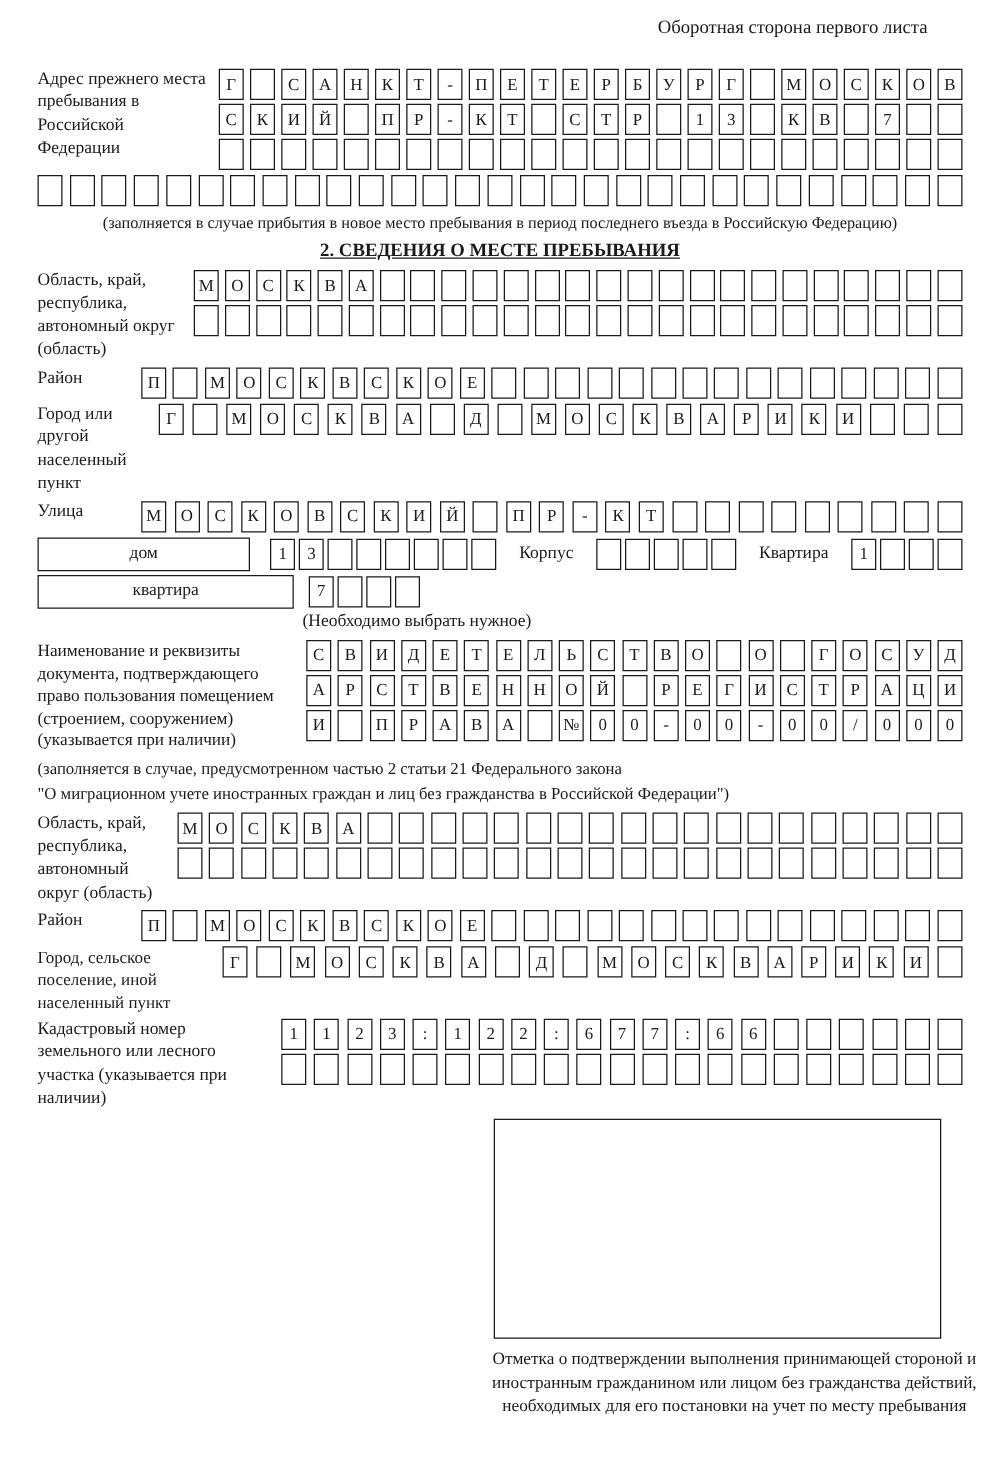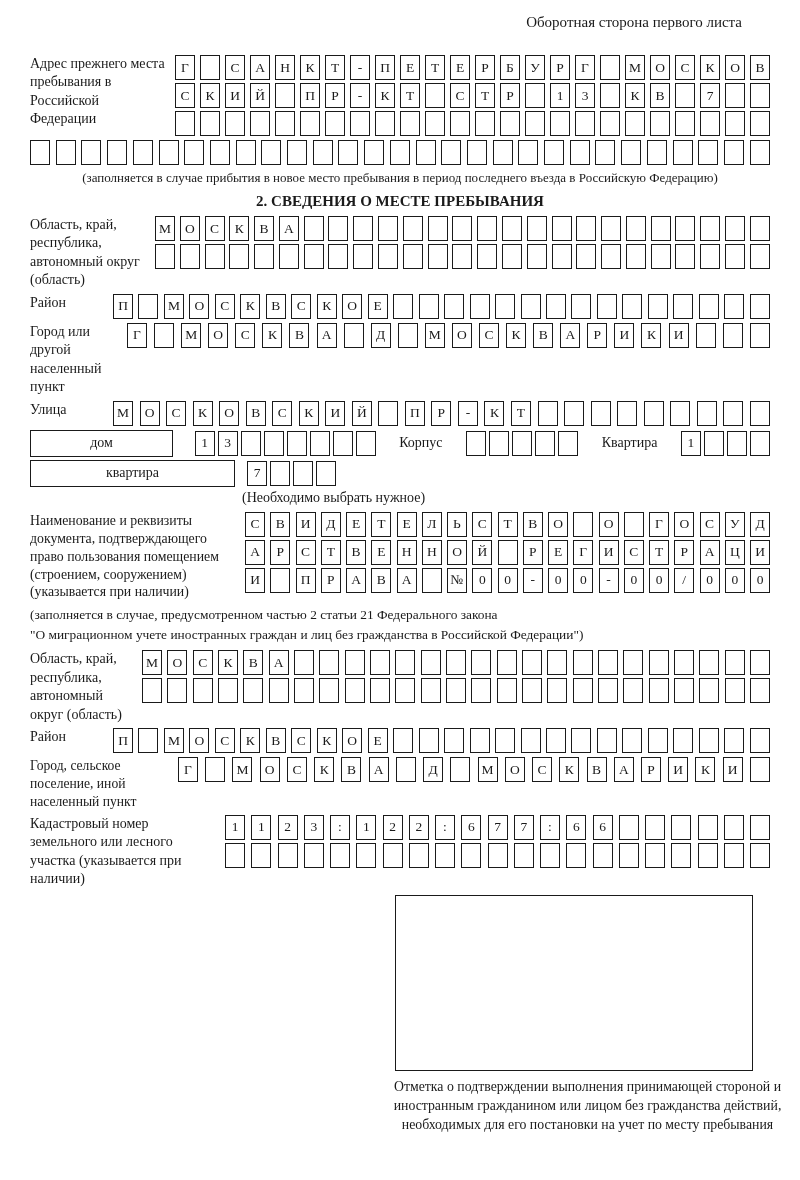--- a/index.html
+++ b/index.html
@@ -15,26 +15,26 @@
   .w215{width:215px;} .w112{width:112px;} .w148{width:148px;} .w195{width:195px;}
   .rows{flex:1;display:flex;flex-direction:column;gap:3px;min-width:0;}
   .cells{display:flex;justify-content:space-between;width:100%;}
   .cell{
     width:20px;height:25px;box-sizing:border-box;border:1.6px solid #1a1a1a;
     display:inline-flex;align-items:center;justify-content:center;
     font-size:13.5px;flex-shrink:0;background:#fff;
   }
   .fullrow{margin:3px 0 0 0;}
   .center-note{text-align:center;font-size:13px;margin:5px 0 2px 0;}
-  .sec-title{text-align:center;font-weight:bold;font-size:15px;margin:7px 0 6px 0;}
+  .sec-title{text-align:center;font-weight:bold;font-size:15px;margin:7px 0 6px 0;text-decoration:underline;}
   .named-box{
     box-sizing:border-box;border:1.6px solid #1a1a1a;height:27px;
     display:flex;align-items:center;justify-content:center;font-size:14px;flex-shrink:0;
   }
-  .nb170{width:143px;} .nb205{width:205px;}
+  .nb170{width:170px;} .nb205{width:205px;}
   .house-row{display:flex;justify-content:space-between;align-items:center;margin-bottom:3px;}
   .cellgroup{display:flex;gap:3px;}
   .inline-label{font-size:14px;white-space:nowrap;padding:0 2px;}
   .small-note{font-size:13.2px;margin:1px 0 6px 0;}
   .stay-row{display:flex;align-items:center;gap:14px;margin:4px 0 2px 0;font-size:14px;}
   .checkbox{
     width:22px;height:24px;box-sizing:border-box;border:1.6px solid #1a1a1a;
     display:inline-flex;align-items:center;justify-content:center;font-size:14px;flex-shrink:0;
   }
   .stay-note{font-size:14px;margin:2px 0 6px 212px;}

